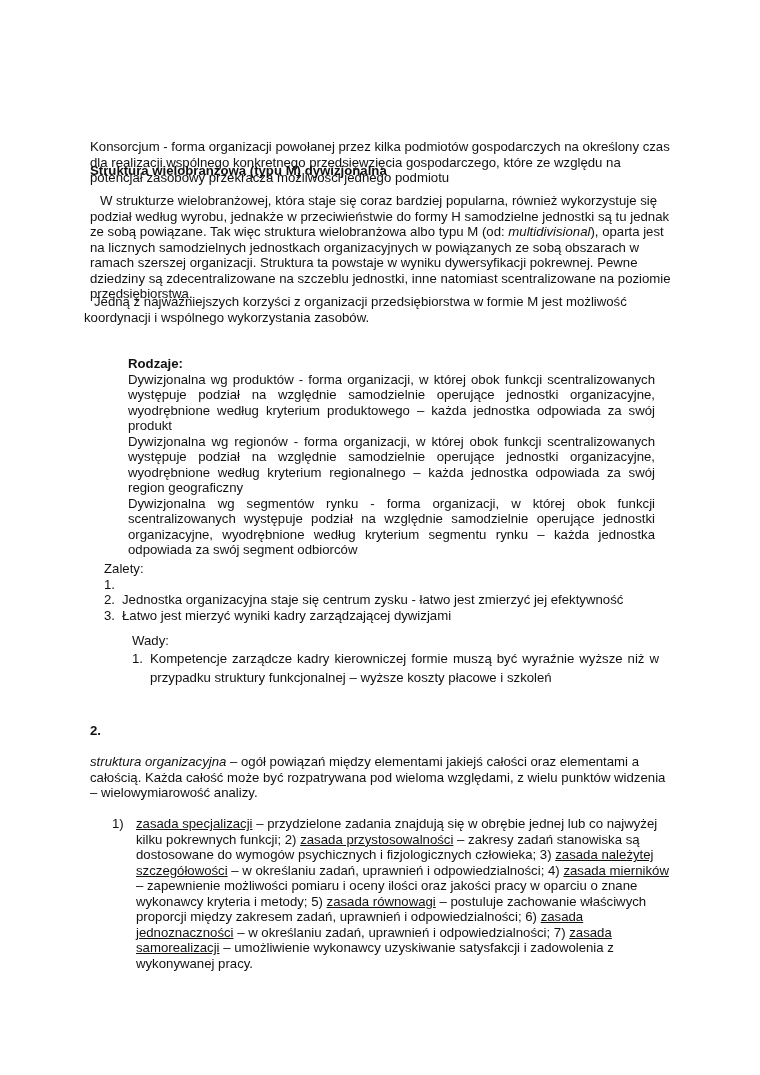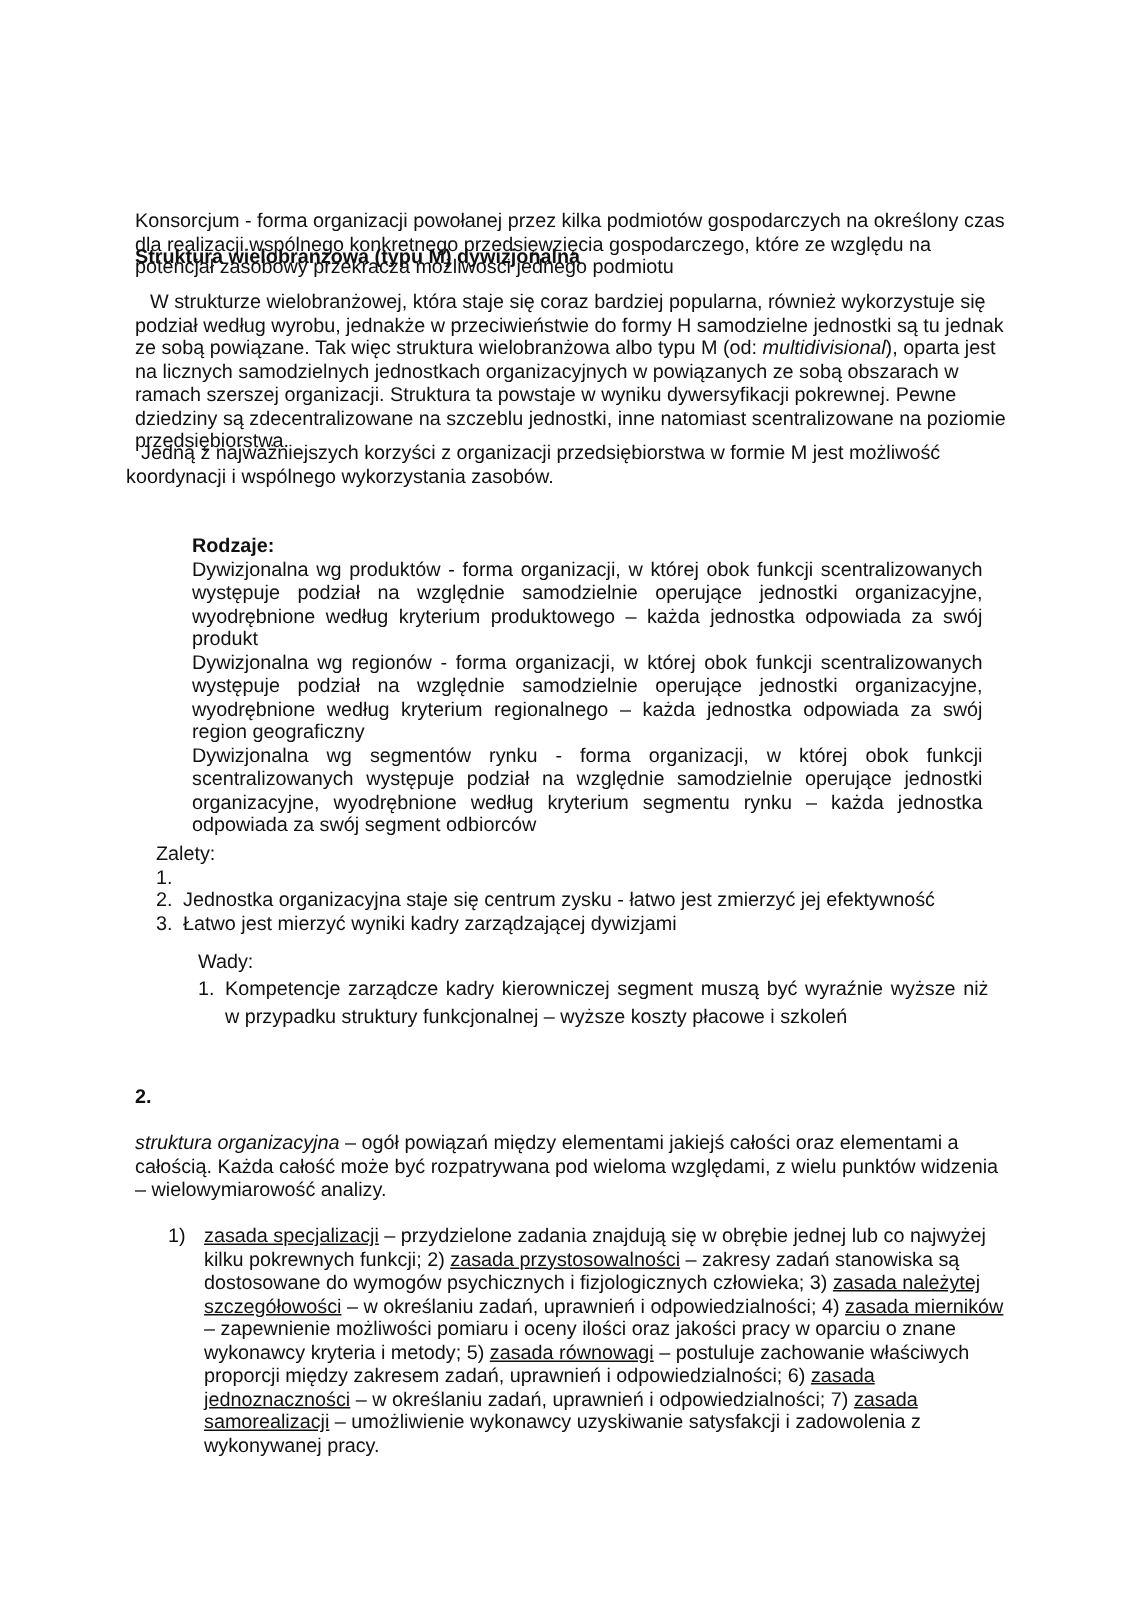--- a/index.html
+++ b/index.html
@@ -53,21 +53,21 @@
   <div class="num-row">
     <span class="num">3.</span>
     <span>Łatwo jest mierzyć wyniki kadry zarządzającej dywizjami</span>
   </div>
 </div>
 
 <div class="blk" style="left:132px; top:633px; width:527px;">
   <p>Wady:</p>
   <div class="num-row" style="line-height:19px;">
     <span class="num">1.</span>
-    <span class="just" style="flex:1;">Kompetencje zarządcze kadry kierowniczej segment muszą być wyraźnie wyższe niż w przypadku struktury funkcjonalnej – wyższe koszty płacowe i szkoleń</span>
+    <span class="just" style="flex:1;">Kompetencje zarządcze kadry kierowniczej formie muszą być wyraźnie wyższe niż w przypadku struktury funkcjonalnej – wyższe koszty płacowe i szkoleń</span>
   </div>
 </div>
 
 <div class="blk bold" style="left:90px; top:723px; width:585px; display:flex;">
   <span style="width:24px;">2.</span>
 </div>
 
 <div class="blk" style="left:90px; top:754px; width:585px;">
   <p><span class="i">struktura organizacyjna</span><span> – ogół powiązań między elementami jakiejś całości oraz elementami a całością. Każda całość może być rozpatrywana pod wieloma względami, z wielu punktów widzenia – wielowymiarowość analizy.</span></p>
 </div>

